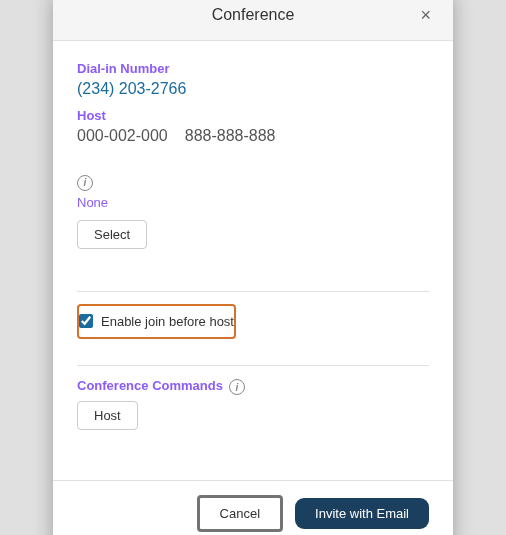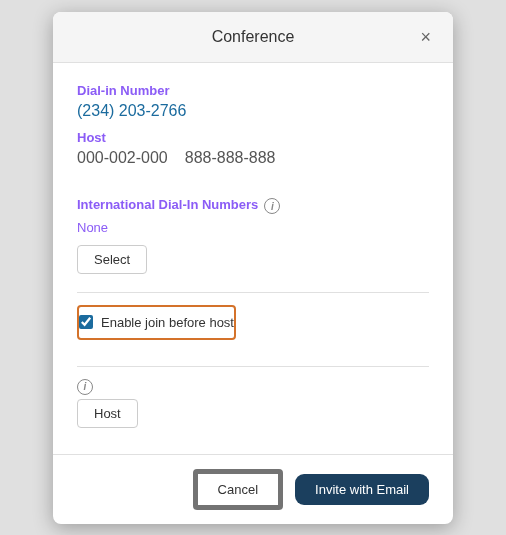--- a/index.html
+++ b/index.html
@@ -129,21 +129,21 @@
     }
 
     .btn-outline {
       border: 1px solid #ccc;
       background: #fff;
       border-radius: 4px;
       padding: 6px 16px;
       font-size: 13px;
       color: #333;
       cursor: pointer;
-      margin-bottom: 6px;
+      margin-bottom: 30px;
     }
 
     .checkbox-container {
       display: inline-flex;
       align-items: center;
       gap: 8px;
       padding: 8px 0;
       border: 2px solid #d4722a;
       border-radius: 4px;
       margin-bottom: 14px;
@@ -165,21 +165,21 @@
     .modal-footer {
       display: flex;
       align-items: center;
       justify-content: flex-end;
       padding: 14px 24px;
       border-top: 1px solid #e0e0e0;
       gap: 12px;
     }
 
     .btn-cancel {
-      border: 5px solid #737373;
+      border: 3px solid #737373;
       background: #fff;
       border-radius: 4px;
       padding: 8px 20px;
       font-size: 13px;
       color: #333;
       cursor: pointer;
     }
 
     .btn-primary {
       border: none;
@@ -214,38 +214,38 @@
           <div class="field-label">Host</div>
           <div class="field-value">000-002-000</div>
         </div>
         <div class="col-section">
           <div class="field-value">888-888-888</div>
         </div>
       </div>
 
       
       <div class="info-row">
-        <span class="field-label">International Dial-In Numbers</span>
         <span class="info-icon">i</span>
       </div>
       <div class="none-text">None</div>
       <button class="btn-outline">Select</button>
 
       <hr class="section-divider">
 
       
       <label class="checkbox-container">
         <input type="checkbox" checked="" style="">
         <span class="checkbox-label">Enable join before host</span>
       </label>
 
       <hr class="section-divider">
 
       
       <div class="info-row">
+        <span class="field-label">Conference Commands</span>
         <span class="info-icon">i</span>
       </div>
       <button class="btn-outline">Host</button>
 
     </div>
 
     <div class="modal-footer">
       <button class="btn-cancel">Cancel</button>
       <button class="btn-primary">Invite with Email</button>
     </div>

